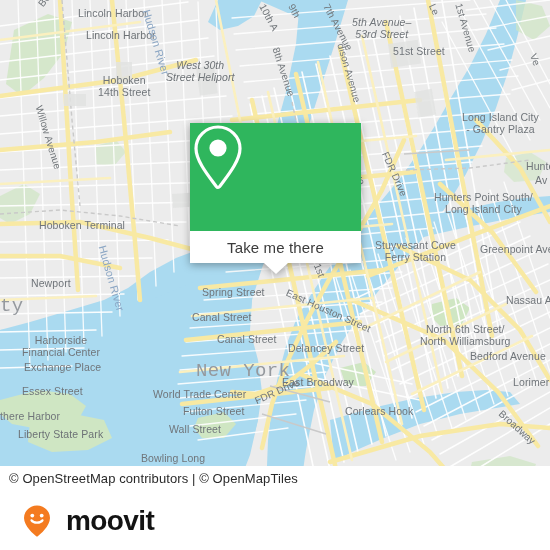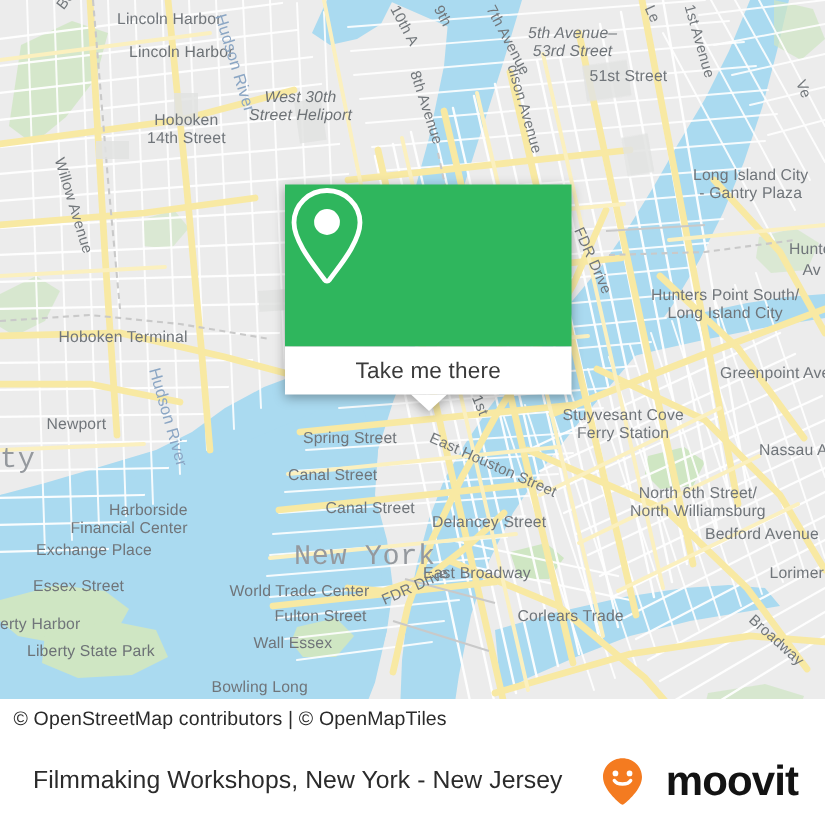--- a/index.html
+++ b/index.html
@@ -38,21 +38,21 @@
   .maplabel.station { font-size: 10.5px; color: #70757a; }
   .maplabel.street  { font-size: 10px;  color: #72777b; }
   .maplabel.water   { font-size: 11px;  color: #8ba6c4; font-style: normal; }
   .maplabel.city    { font-size: 19px;  color: #95999e; letter-spacing: 0.4px; font-family: Liberation Mono, monospace; }
   .maplabel.center  { text-align: center; }
 
   
   #popup {
     position: absolute;
     left: 190px; top: 123px;
-    width: 191px;
+    width: 171px;
     filter: drop-shadow(0 2px 4px rgba(0,0,0,0.34));
   }
   #popup-head {
     height: 108px;
     background: var(--accent, #2fb65d);
     display: flex; align-items: center; justify-content: center;
   }
   #popup-foot {
     height: 32px;
     background: #ffffff;
@@ -408,48 +408,48 @@
         <div class="maplabel station center" style="left: 434px; top: 160px; margin-top: 31px;">Hunters Point South/
 Long Island City</div>
         <div class="maplabel station" style="left: 526px; top: 160px;">Hunte</div>
         <div class="maplabel station" style="left: 535px; top: 174px;">Av</div>
         <div class="maplabel street" style="left: 358px; top: 150px; transform: rotate(74deg); transform-origin: left top;">Avenue</div>
         <div class="maplabel street" style="left: 390px; top: 150px; transform: rotate(66deg); transform-origin: left top;">FDR Drive</div>
         <div class="maplabel station" style="left: 39px; top: 219px;">Hoboken Terminal</div>
         <div class="maplabel water" style="left: 108px; top: 244px; transform: rotate(74deg); transform-origin: left top;">Hudson River</div>
         <div class="maplabel station" style="left: 31px; top: 277px;">Newport</div>
         <div class="maplabel city" style="left: 0px; top: 295px;">ty</div>
-        <div class="maplabel station center" style="left: 47px; top: 334px; text-align: right;">Harborside
+        <div class="maplabel station center" style="left: 22px; top: 334px;">Harborside
 Financial Center</div>
         <div class="maplabel station" style="left: 24px; top: 361px;">Exchange Place</div>
         <div class="maplabel station" style="left: 22px; top: 385px;">Essex Street</div>
-        <div class="maplabel station" style="left: 0px; top: 410px;">erty Harbor</div>
+        <div class="maplabel station" style="left: 0px; top: 410px;">there Harbor</div>
         <div class="maplabel place" style="left: 18px; top: 428px;">Liberty State Park</div>
-        <div class="maplabel station center" style="left: 375px; top: 239px; margin-top: 32px;">Stuyvesant Cove
+        <div class="maplabel station center" style="left: 375px; top: 239px;">Stuyvesant Cove
 Ferry Station</div>
         <div class="maplabel station" style="left: 480px; top: 243px;">Greenpoint Avenue</div>
         <div class="maplabel station" style="left: 506px; top: 294px;">Nassau Avenue</div>
         <div class="maplabel station center" style="left: 420px; top: 323px;">North 6th Street/
 North Williamsburg</div>
         <div class="maplabel station" style="left: 470px; top: 350px;">Bedford Avenue</div>
         <div class="maplabel station" style="left: 513px; top: 376px;">Lorimer S</div>
         <div class="maplabel street" style="left: 504px; top: 408px; transform: rotate(42deg); transform-origin: left top;">Broadway</div>
         <div class="maplabel station" style="left: 202px; top: 286px;">Spring Street</div>
         <div class="maplabel station" style="left: 192px; top: 311px;">Canal Street</div>
         <div class="maplabel station" style="left: 217px; top: 333px;">Canal Street</div>
         <div class="maplabel street" style="left: 289px; top: 287px; transform: rotate(24deg); transform-origin: left top;">East Houston Street</div>
         <div class="maplabel street" style="left: 322px; top: 262px; transform: rotate(68deg); transform-origin: left top;">1st</div>
         <div class="maplabel station" style="left: 288px; top: 342px;">Delancey Street</div>
         <div class="maplabel city" style="left: 196px; top: 360px;">New York</div>
         <div class="maplabel station" style="left: 153px; top: 388px;">World Trade Center</div>
         <div class="maplabel station" style="left: 282px; top: 376px;">East Broadway</div>
         <div class="maplabel station" style="left: 183px; top: 405px;">Fulton Street</div>
         <div class="maplabel street" style="left: 253px; top: 396px; transform: rotate(-24deg); transform-origin: left top;">FDR Drive</div>
-        <div class="maplabel station" style="left: 345px; top: 405px;">Corlears Trade</div>
-        <div class="maplabel station" style="left: 169px; top: 423px;">Wall Essex</div>
+        <div class="maplabel station" style="left: 345px; top: 405px;">Corlears Hook</div>
+        <div class="maplabel station" style="left: 169px; top: 423px;">Wall Street</div>
         <div class="maplabel station" style="left: 141px; top: 452px;">Bowling Long</div>
         <div class="maplabel station center" style="left: 382px; top: 466px;">Navy Yard
 Ferry Station</div>
         <div class="maplabel street" style="left: 494px; top: 468px; transform: rotate(22deg); transform-origin: left top;">Flushing Av</div>
       </div>
 
     <div id="popup">
       <div id="popup-head" style="background: rgb(47, 182, 93);">
         <svg width="56" height="70" viewBox="0 0 56 70">
           <path d="M28 4 C15.8 4 6 13.6 6 25.4 C6 38.6 20.6 55.4 26.4 63.6
@@ -463,21 +463,20 @@
       </div>
       <div id="popup-tail"></div>
     </div>
   </div>
 
   <div id="attrib">
     <span class="txt">© OpenStreetMap contributors | © OpenMapTiles</span>
   </div>
 
   <div id="footer">
-    <span id="footer-title">Filmmaking Workshops, New York - New Jersey</span>
     <div id="brand">
       <svg width="30" height="34" viewBox="0 0 30 34">
         <path d="M15 1.5 C7.8 1.5 2 7.1 2 14 C2 22.2 12.1 30.6 14.2 32.2
                  C14.7 32.6 15.3 32.6 15.8 32.2 C17.9 30.6 28 22.2 28 14
                  C28 7.1 22.2 1.5 15 1.5 Z" fill="#f47b20"></path>
         <circle cx="10.3" cy="11.6" r="1.9" fill="#ffffff"></circle>
         <circle cx="19.7" cy="11.6" r="1.9" fill="#ffffff"></circle>
         <path d="M9.6 16.4 C11.4 19.4 18.6 19.4 20.4 16.4" fill="none" stroke="#ffffff" stroke-width="2.4" stroke-linecap="round"></path>
       </svg>
       <span class="wordmark">moovit</span>

